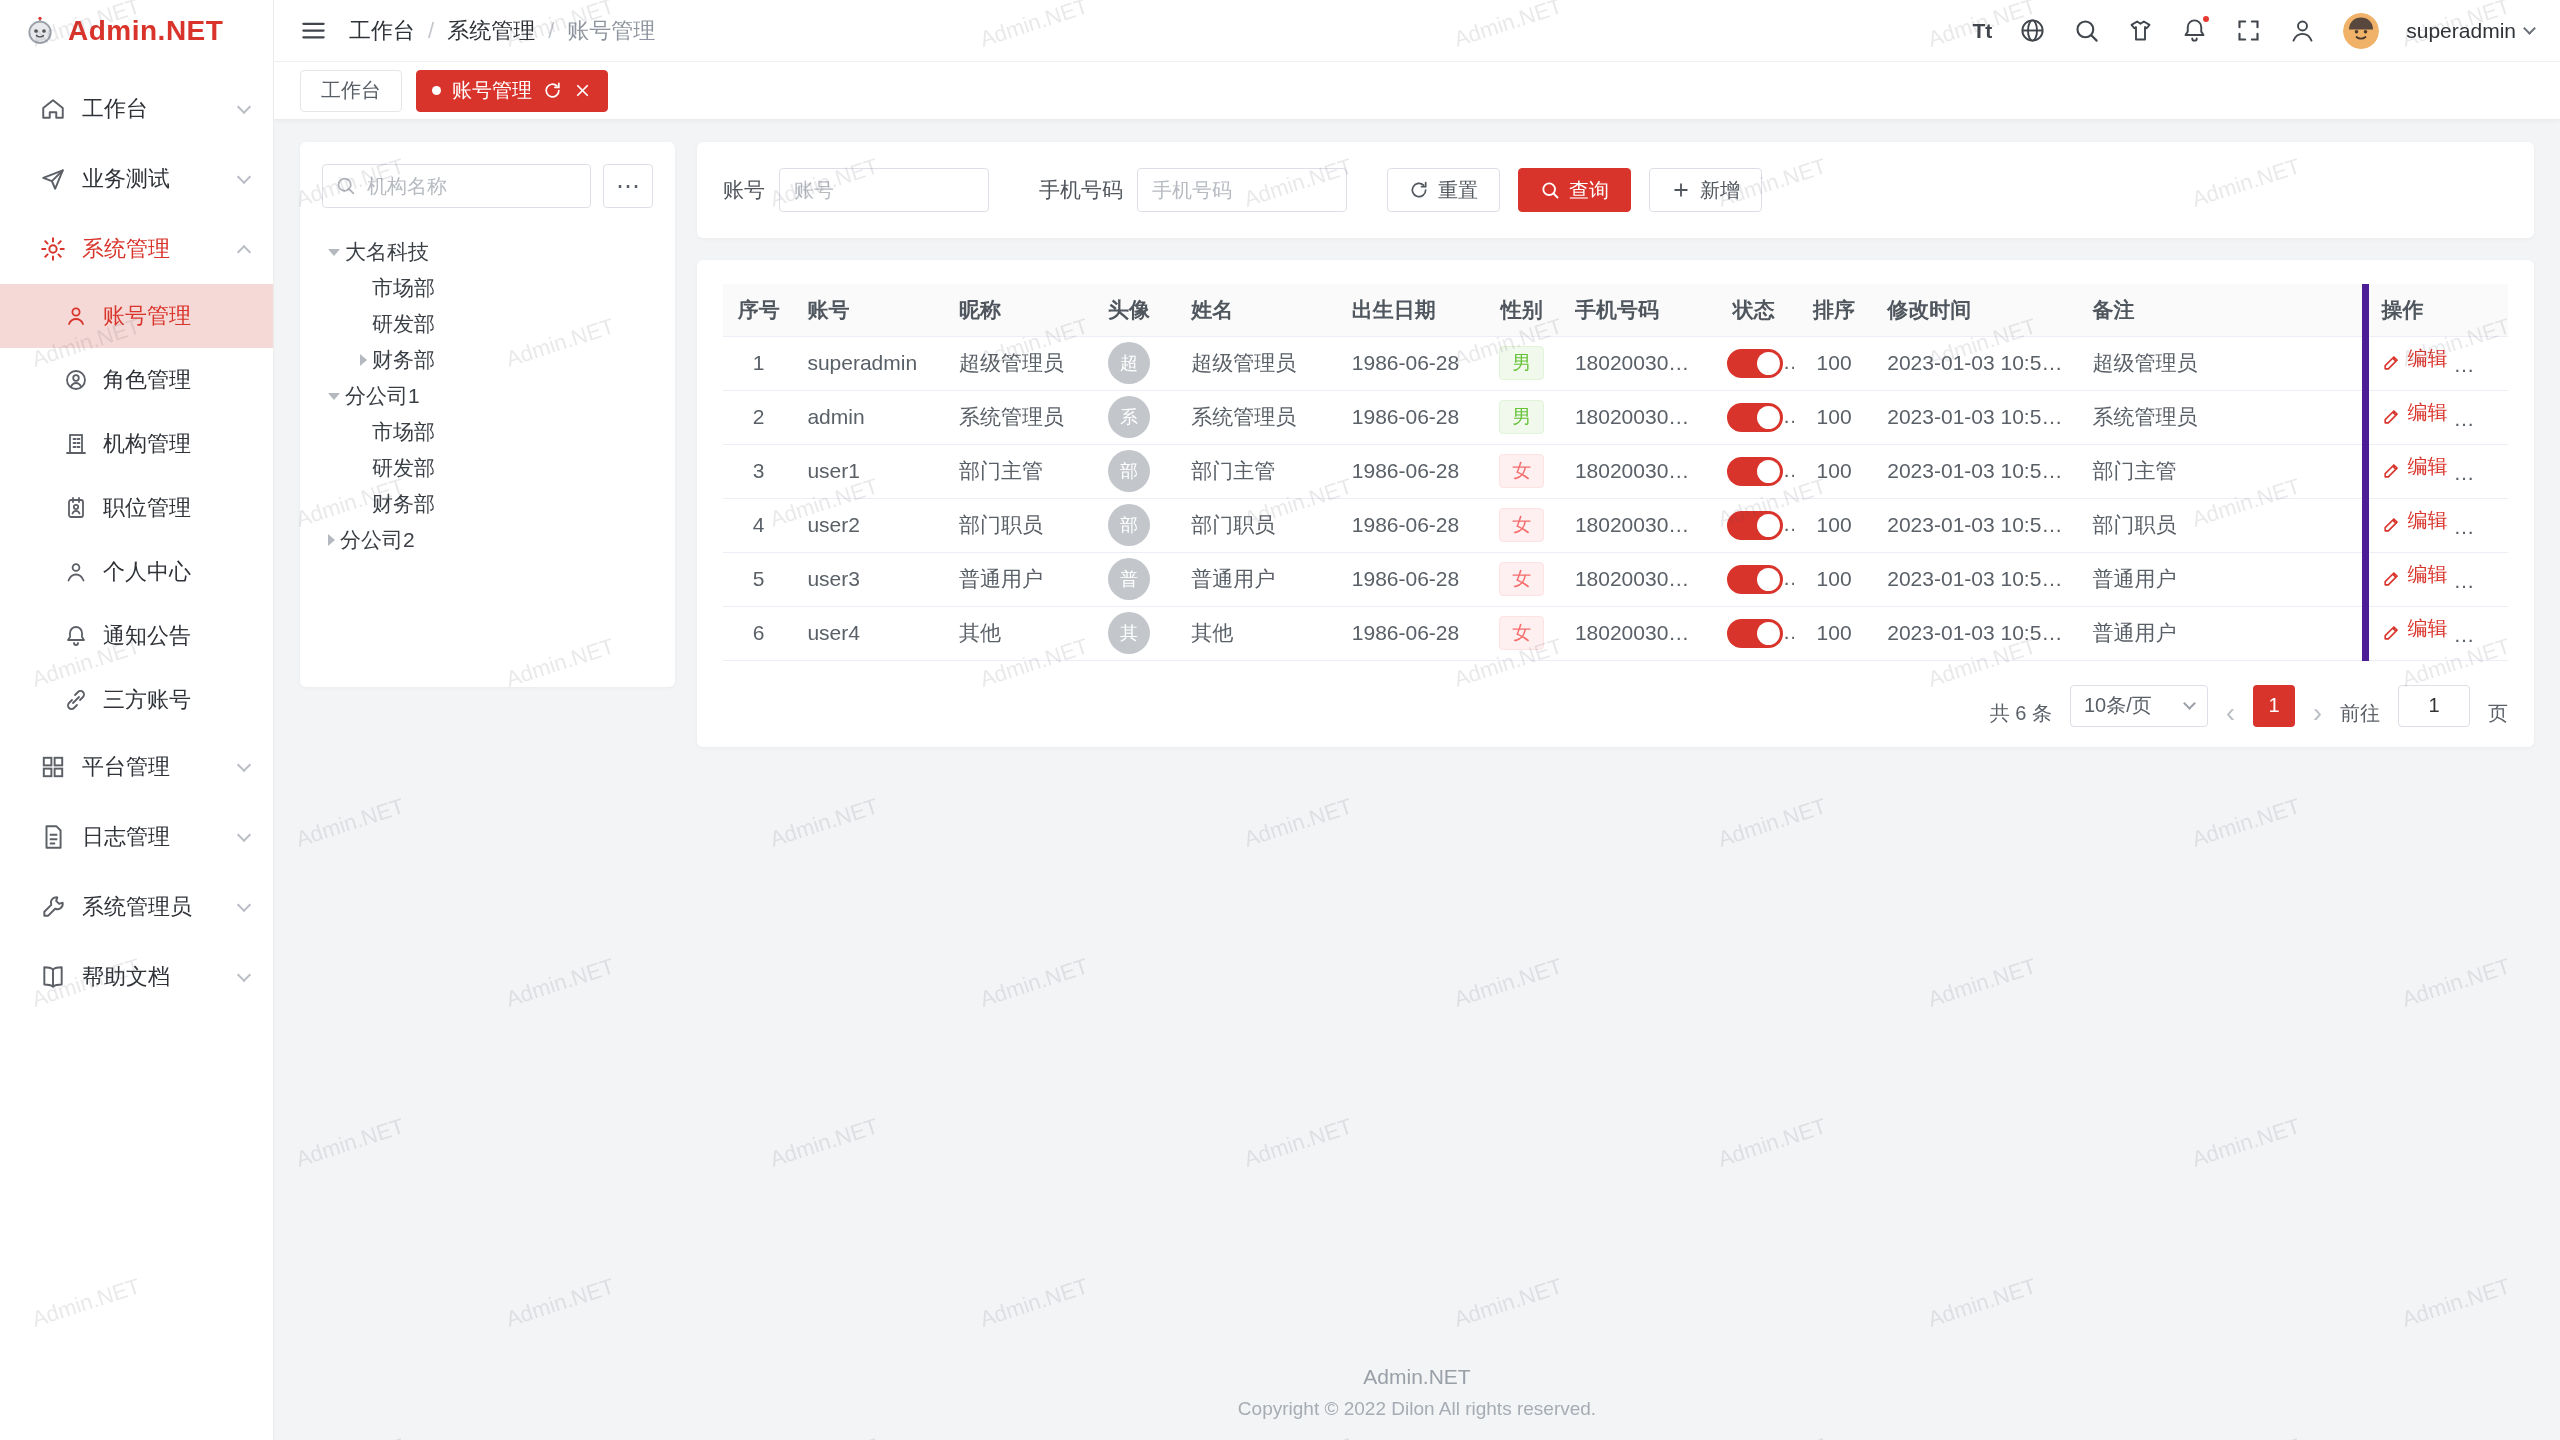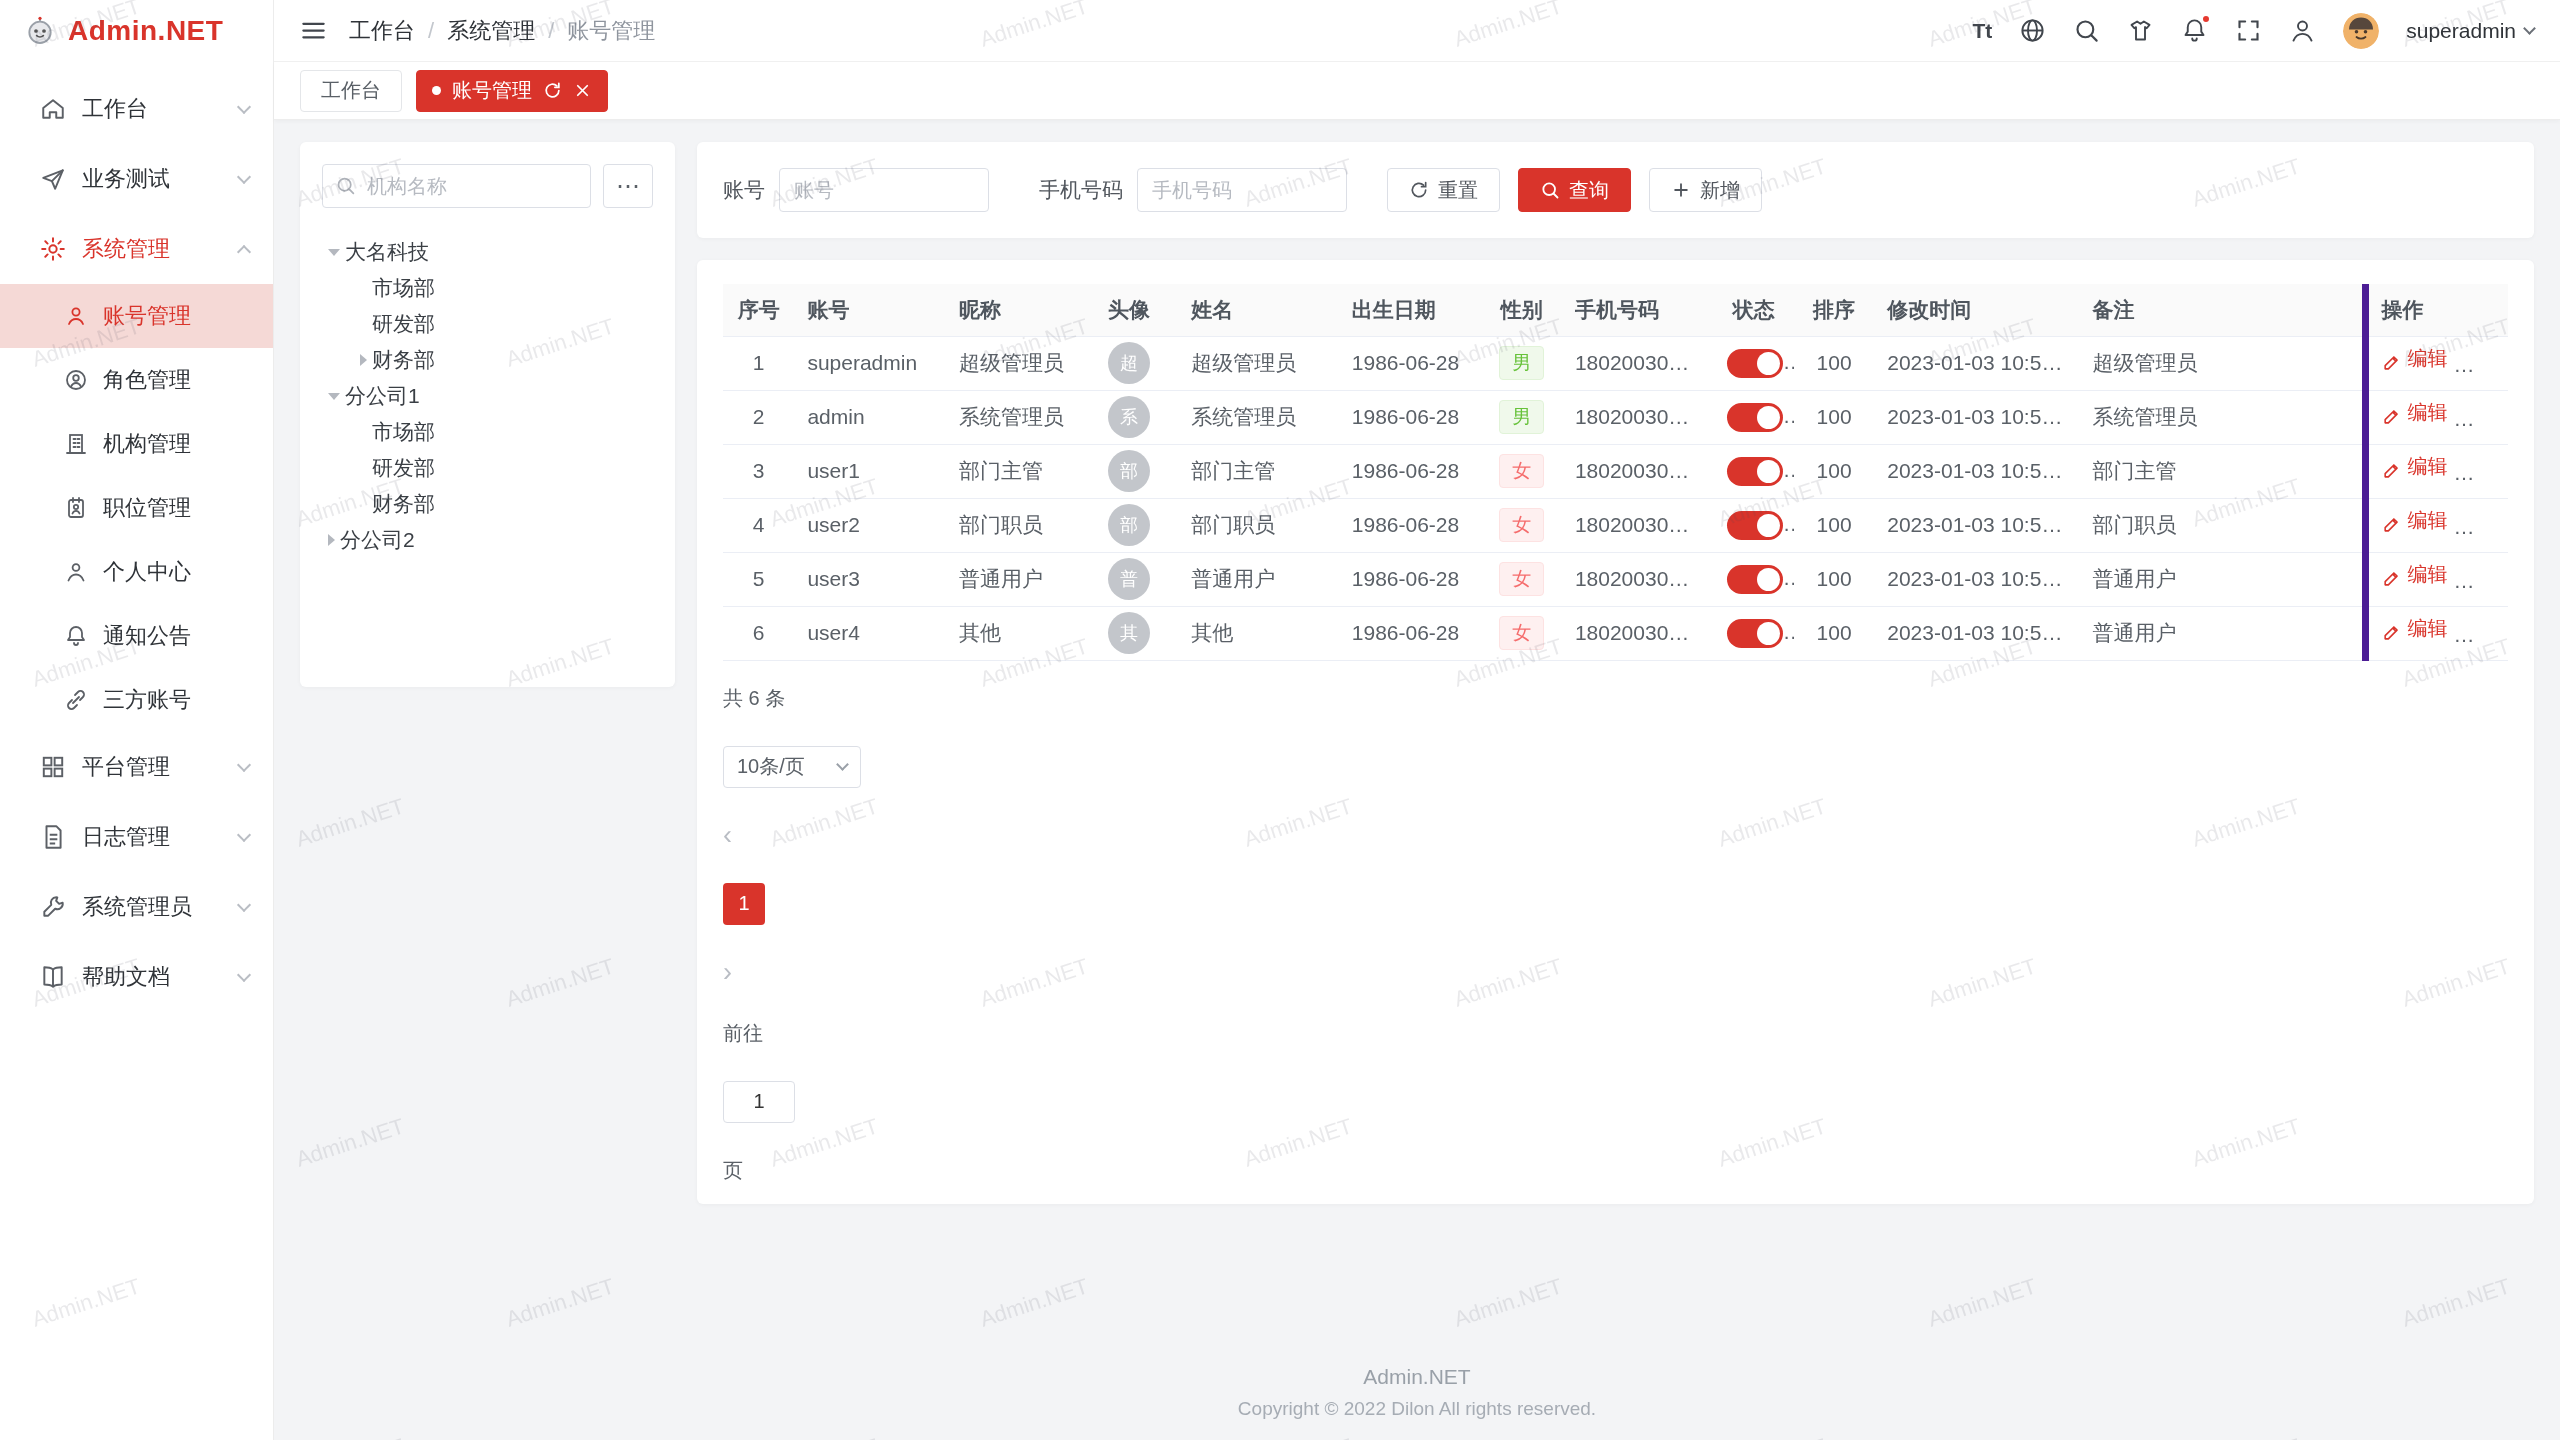--- a/index.html
+++ b/index.html
@@ -103,21 +103,21 @@
   .tag-male { background:#f0f9eb; color:#67c23a; border:1px solid #e1f3d8; }
   .tag-female { background:#fef0f0; color:#f56c6c; border:1px solid #fde2e2; }
   .switch { display:inline-block; width:56px; height:29px; border-radius:15px; background:var(--primary); position:relative; cursor:pointer; vertical-align:middle; }
   .switch .knob { position:absolute; right:3px; top:3px; width:23px; height:23px; border-radius:50%; background:#fff; }
   .edit { color:var(--primary); display:inline-flex; align-items:flex-end; gap:7px; font-size:20px; cursor:pointer; text-decoration:none; }
   .edit-icon { width:19px; height:19px; display:inline-flex; }
   .edit-icon svg { width:100%; height:100%; }
   .more-dots { color:var(--primary); font-size:24px; margin-left:20px; cursor:pointer; vertical-align:middle; }
 
   
-  .pagination { display:flex; justify-content:flex-end; align-items:flex-start; gap:34px; margin-top:24px; font-size:20px; color:#5a6067;flex-direction:column; }
+  .pagination { display:flex; justify-content:flex-end; align-items:flex-end; gap:18px; margin-top:24px; font-size:20px; color:#5a6067; }
   .psel { height:42px; min-width:138px; border:1px solid #dcdfe6; border-radius:4px; display:inline-flex; align-items:center; justify-content:space-between; padding:0 13px; gap:10px; cursor:pointer; background:#fff; }
   .psel .caret-sm { border-color:#9aa0a8; }
   .parrow { font-size:27px; color:#b9bdc4; cursor:pointer; line-height:1; }
   .pnum { width:42px; height:42px; background:var(--primary); color:#fff; border-radius:4px; display:flex; align-items:center; justify-content:center; font-size:20px; cursor:pointer; }
   .goto-input { width:72px; height:42px; border:1px solid #dcdfe6; border-radius:4px; text-align:center; font-size:20px; color:#333; outline:none; }
 
   
   .page-footer { margin-top:auto; text-align:center; padding:12px 0 8px; }
   .footer-brand { font-size:21px; color:#99a0a8; margin-bottom:9px; }
   .footer-copy { font-size:19px; color:#a6acb4; }

